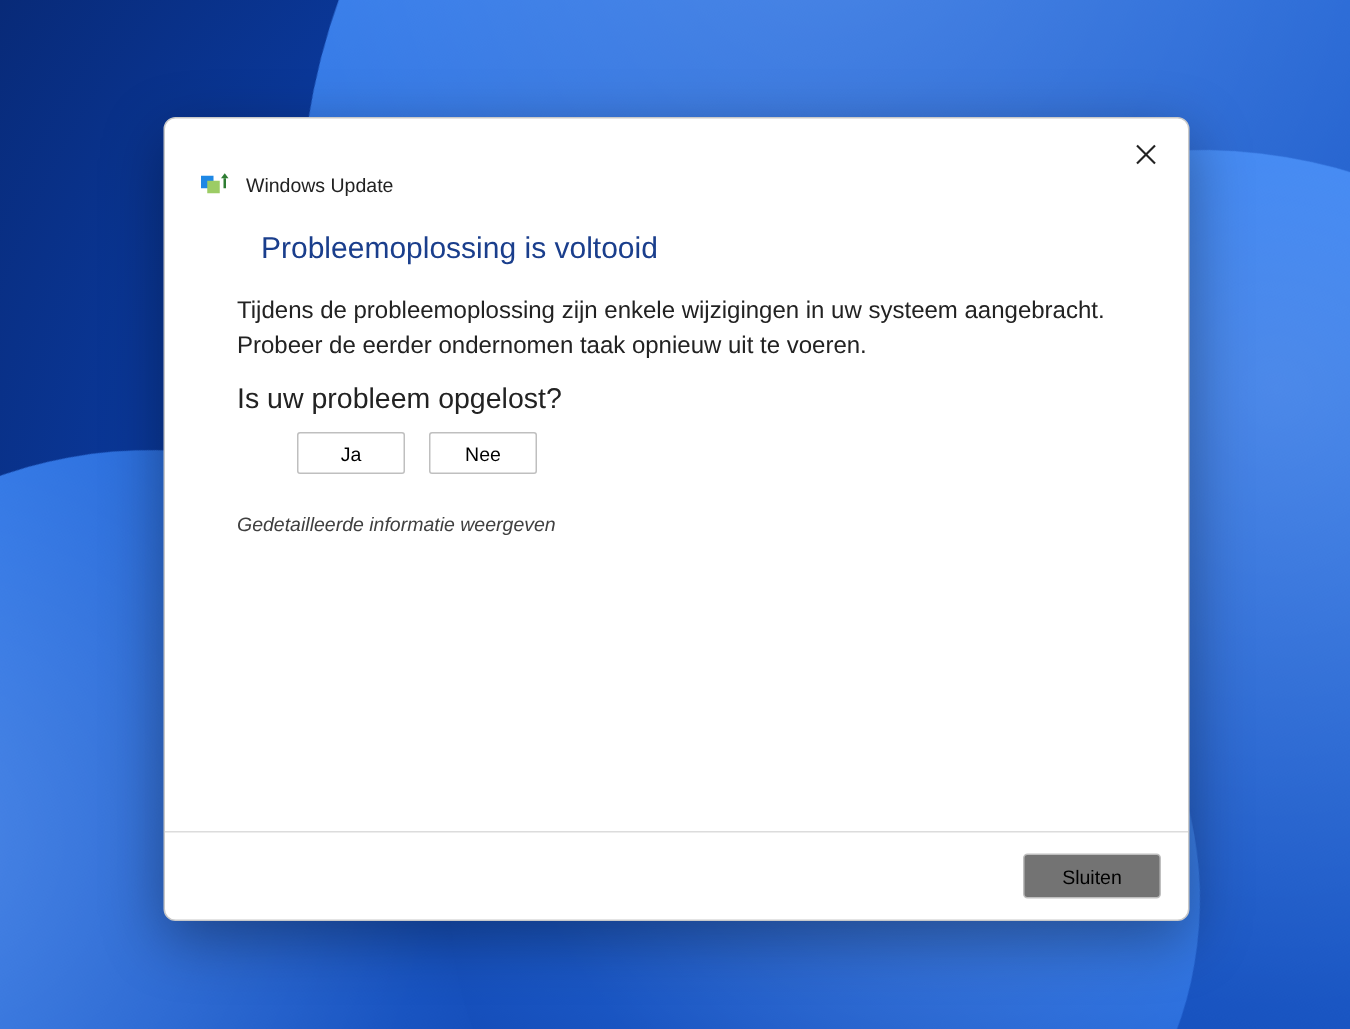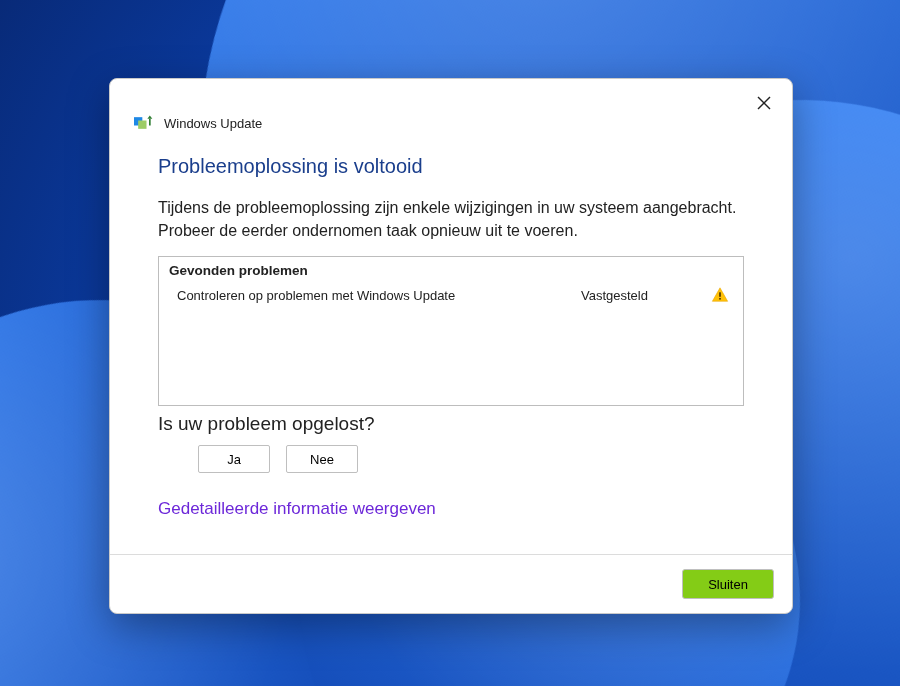--- a/index.html
+++ b/index.html
@@ -43,21 +43,21 @@
   .header-row {
     display: flex; align-items: center; gap: 10px;
     padding: 0 24px 4px 24px; margin-top: -4px;
   }
   .wu-icon { width: 20px; height: 16px; }
   .app-title { font-size: 13px; color: #222; }
 
   .content {
     flex: 1 1 auto; padding: 20px 48px 0 48px; color: #222;
   }
-  .heading { font-size: 20px; color: #1a3e8c; font-weight: 400; margin-bottom: 18px; }
+  .heading { font-size: 20px; color: #1a3e8c; font-weight: 400; margin-bottom: 18px; margin-left: 16px; }
   .desc { font-size: 16px; line-height: 1.45; color: #222; margin-bottom: 14px; }
 
   .problems-box {
     border: 1px solid #bdbdbd; height: 150px;
   }
   .problems-header {
     font-weight: 700; font-size: 13.5px; padding: 6px 10px 4px 10px;
   }
   .problem-row {
     display: flex; align-items: center; padding: 4px 14px 4px 18px;
@@ -70,30 +70,30 @@
   .question { font-size: 19px; margin-top: 7px; margin-bottom: 10px; }
   .btn-row { display: flex; gap: 16px; padding-left: 40px; }
   .btn {
     min-width: 72px; height: 28px; border: 1px solid #bfbfbf; background: #fff;
     font-size: 13px; cursor: pointer; border-radius: 2px;
     display: inline-flex; align-items: center; justify-content: center;
     font-family: inherit;
   }
 
   .link {
-    display: inline-block; margin-top: 26px; font-size: 17px;
-    color: #6d28d9; cursor: pointer;
+    display: inline-block; margin-top: 26px; font-size: 13px;
+    color: #404040; cursor: pointer; font-style: italic;
   }
 
   .footer {
     border-top: 1px solid #dcdcdc;
     padding: 14px 18px; display: flex; justify-content: flex-end;
   }
   .btn-primary {
-    min-width: 92px; height: 30px; border: 1px solid #bfbfbf; background: #84cc16;
+    min-width: 92px; height: 30px; border: 1px solid #bfbfbf; background: #737373;
     font-size: 13px; cursor: pointer; border-radius: 3px;
     font-family: inherit;
   }
 </style>
 </head>
 <body>
 
 <div class="petal p1"></div>
 <div class="petal p2"></div>
 <div class="petal p3"></div>
@@ -117,32 +117,20 @@
       <path d="M16 4 L22 4 L19 0 Z" fill="#2e7d32"></path>
       <rect x="18" y="4" width="2" height="8" fill="#2e7d32"></rect>
     </svg>
     <span class="app-title">Windows Update</span>
   </div>
 
   <div class="content">
     <h1 class="heading">Probleemoplossing is voltooid</h1>
     <p class="desc">Tijdens de probleemoplossing zijn enkele wijzigingen in uw systeem aangebracht. Probeer de eerder ondernomen taak opnieuw uit te voeren.</p>
 
-    <div class="problems-box">
-      <div class="problems-header">Gevonden problemen</div>
-      <div class="problem-row">
-        <span class="problem-desc">Controleren op problemen met Windows Update</span>
-        <span class="problem-status">Vastgesteld</span>
-        <svg class="warn-icon" viewBox="0 0 20 20">
-          <path d="M10 2 L18.5 17 L1.5 17 Z" fill="#ffc107" stroke="#e6a400" stroke-width="0.6"></path>
-          <rect x="9.1" y="7" width="1.8" height="5" fill="#4a3200"></rect>
-          <rect x="9.1" y="13.3" width="1.8" height="1.8" fill="#4a3200"></rect>
-        </svg>
-      </div>
-    </div>
 
     <p class="question">Is uw probleem opgelost?</p>
     <div class="btn-row">
       <button class="btn">Ja</button>
       <button class="btn">Nee</button>
     </div>
 
     <span class="link">Gedetailleerde informatie weergeven</span>
   </div>
 

